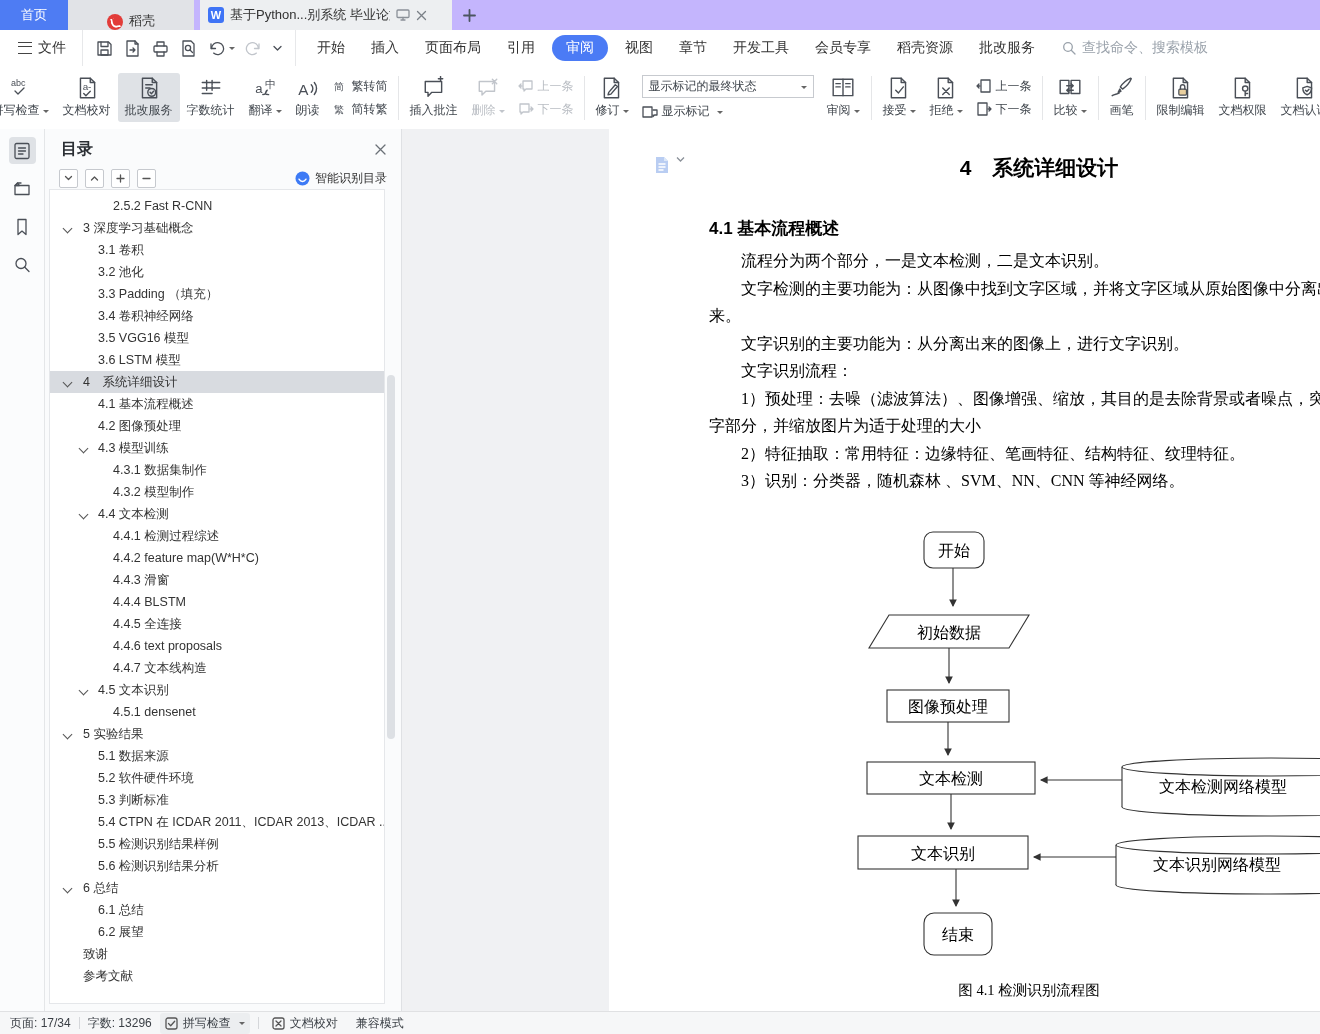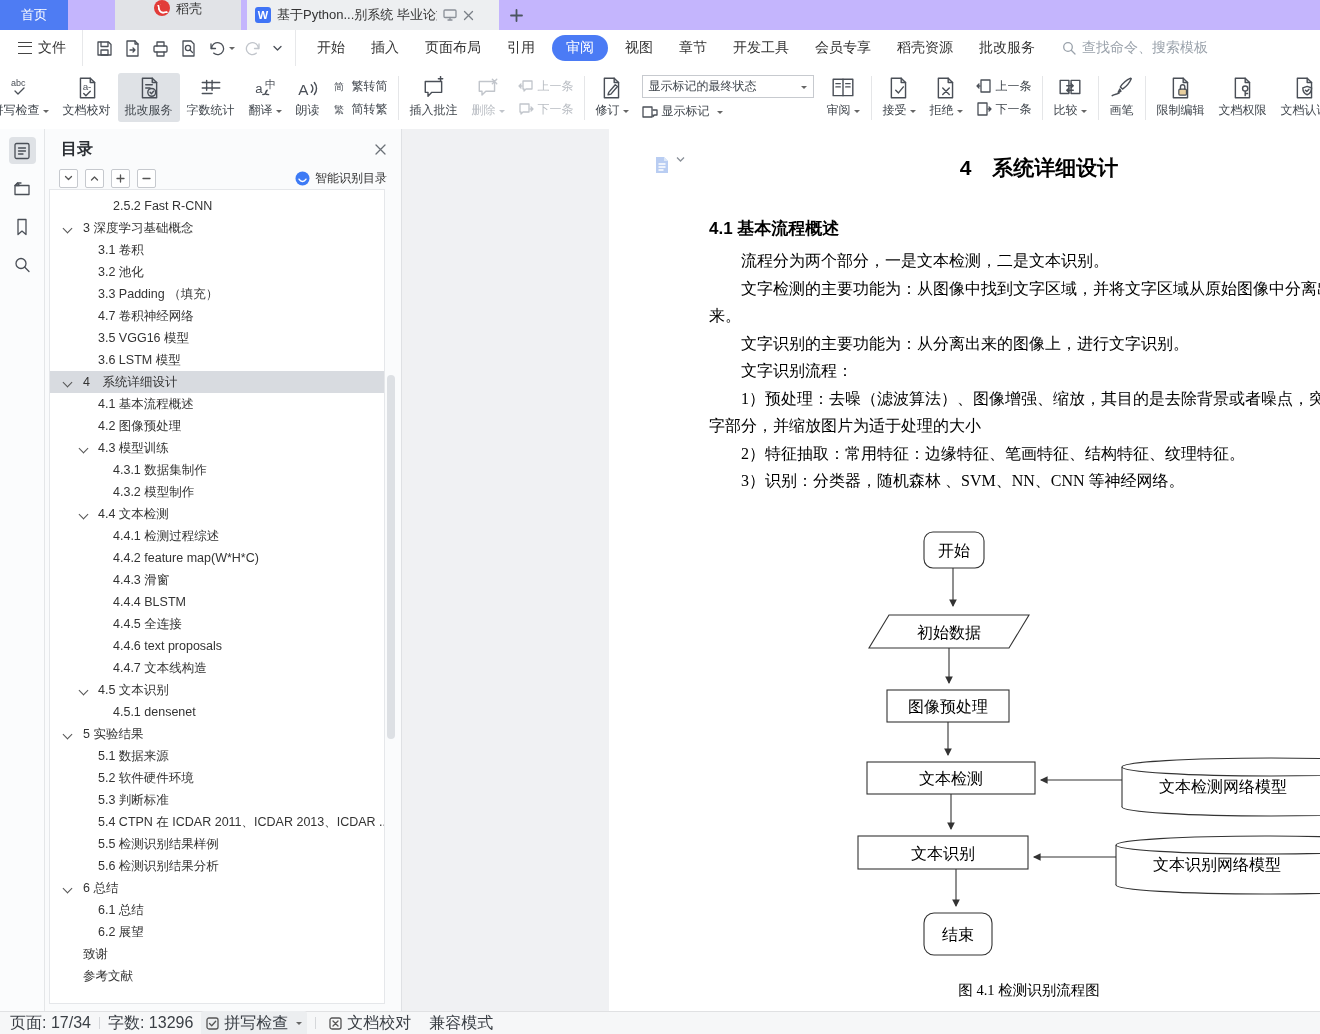--- a/index.html
+++ b/index.html
@@ -4,21 +4,21 @@
 <style>
   html,body{margin:0;padding:0;}
   body{width:1320px;height:1034px;position:relative;overflow:hidden;background:#f0f1f3;
        font-family:"Liberation Sans","DejaVu Sans",sans-serif;-webkit-font-smoothing:antialiased;}
   svg{display:block}
   .ico{stroke:#4a4f57;fill:none;stroke-width:1.3;stroke-linecap:round;stroke-linejoin:round;}
   .ico-dis{stroke:#c1c5cb;}
   
   #tabbar{height:30px;background:#c4b5fd;display:flex;align-items:stretch;font-size:13px;}
   .tab-home{width:68px;background:#4e7cf3;color:#fff;display:flex;align-items:center;justify-content:center;}
-  .tab-docer{width:126px;background:#e1e3e7;color:#333;display:flex;align-items:flex-start;justify-content:center;gap:6px;margin-left:47px;}
+  .tab-docer{width:126px;background:#e1e3e7;color:#333;display:flex;align-items:flex-end;justify-content:center;gap:6px;}
   .docer-badge{width:16px;height:16px;border-radius:50%;background:#e23c39;position:relative;}
   .docer-badge::after{content:"";position:absolute;left:4px;top:4px;width:7px;height:8px;
       border-left:2px solid #fff;border-bottom:2px solid #fff;border-radius:0 0 0 6px;transform:rotate(-12deg);}
   .tab-doc{width:236px;margin-left:6px;background:#edeff1;color:#333;display:flex;align-items:center;gap:6px;padding:0 8px;}
   .wbadge{width:16px;height:16px;border-radius:3px;background:#3f74f6;color:#fff;font-size:11px;font-weight:bold;
       display:flex;align-items:center;justify-content:center;}
   .tab-title{white-space:nowrap;overflow:hidden;max-width:160px;}
   .tab-add{width:34px;display:flex;align-items:center;justify-content:center;}
   
   #menubar{height:36px;background:#fff;display:flex;align-items:center;font-size:14px;color:#333;}
@@ -82,21 +82,21 @@
   .content{position:absolute;left:100px;top:88px;width:648px;color:#000;}
   .sec{font-size:17px;font-weight:700;margin:0 0 7px 0;font-family:"Liberation Sans",sans-serif;}
   .content p{margin:0;text-indent:2em;font-size:16px;line-height:27.5px;
              font-family:"Liberation Serif","DejaVu Serif",serif;}
   .flow{position:absolute;left:230px;top:392px;}
   .flow text{font-family:"Liberation Serif","DejaVu Serif",serif;font-size:16px;fill:#000;}
   .figcap{position:absolute;top:852px;left:0;width:840px;text-align:center;font-size:14.5px;
           font-family:"Liberation Serif","DejaVu Serif",serif;color:#000;}
   
   #statusbar{position:absolute;left:0;right:0;bottom:0;height:22px;background:#f6f7f8;border-top:1px solid #e0e1e3;
-             display:flex;align-items:center;font-size:16px;color:#3a3f45;padding-left:10px;gap:8px;}
+             display:flex;align-items:center;font-size:12px;color:#3a3f45;padding-left:10px;gap:8px;}
   .ssep{width:1px;height:12px;background:#d5d7da;}
   .sgrp{display:flex;align-items:center;gap:5px;padding:2px 5px;border-radius:3px;}
   .sgrp.box{background:#eceef0;}
 </style>
 </head>
 <body>
 
 <div id="tabbar">
   <div class="tab-home">
       <span>首页</span>
@@ -517,21 +517,21 @@
           <span class="tlabel">3.2 池化</span>
         </div>
 
         <div class="trow lv2">
 
           <span class="tlabel">3.3 Padding （填充）</span>
         </div>
 
         <div class="trow lv2">
 
-          <span class="tlabel">4.7 卷积神经网络</span>
+          <span class="tlabel">3.4 卷积神经网络</span>
         </div>
 
         <div class="trow lv2">
 
           <span class="tlabel">3.5 VGG16 模型</span>
         </div>
 
         <div class="trow lv2">
 
           <span class="tlabel">3.6 LSTM 模型</span>

